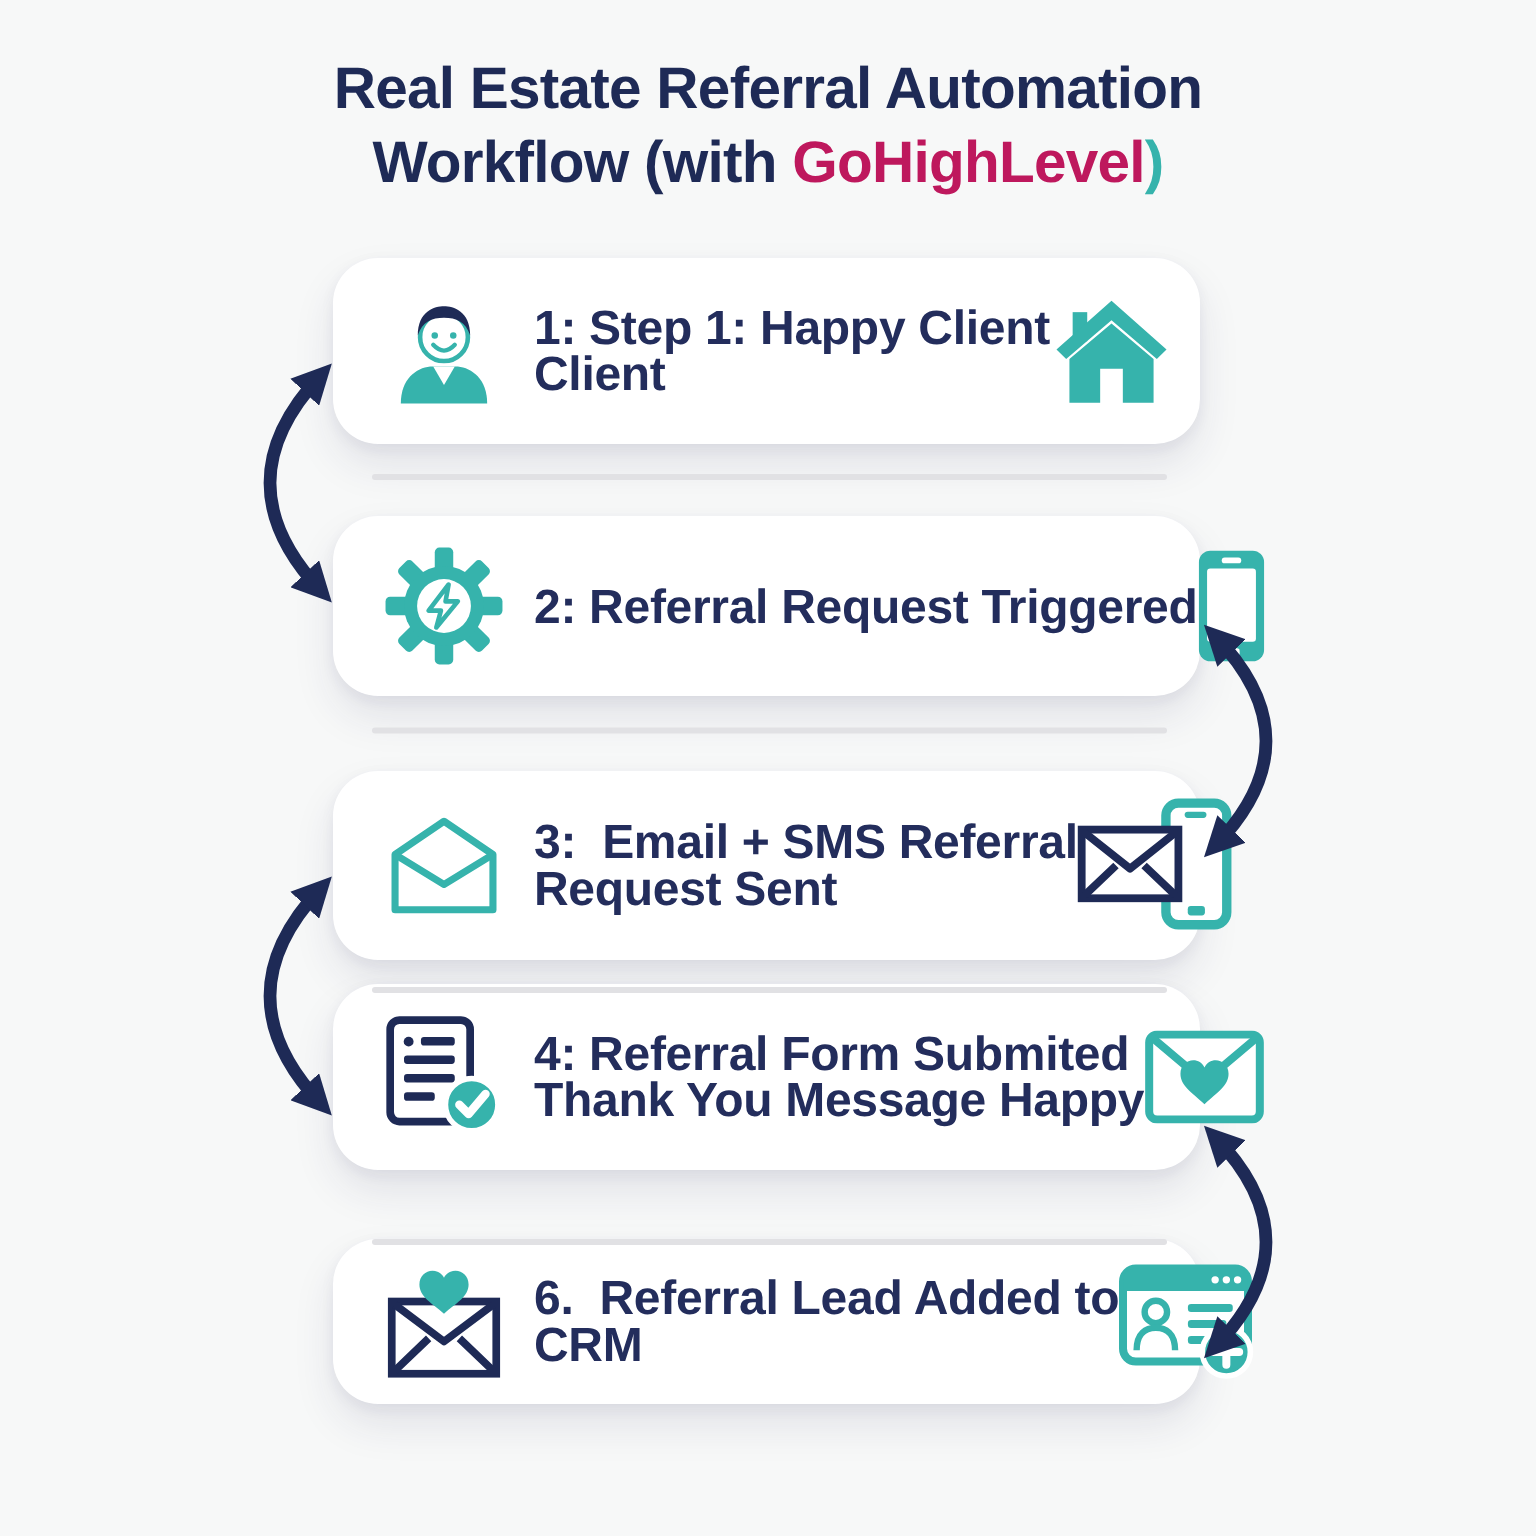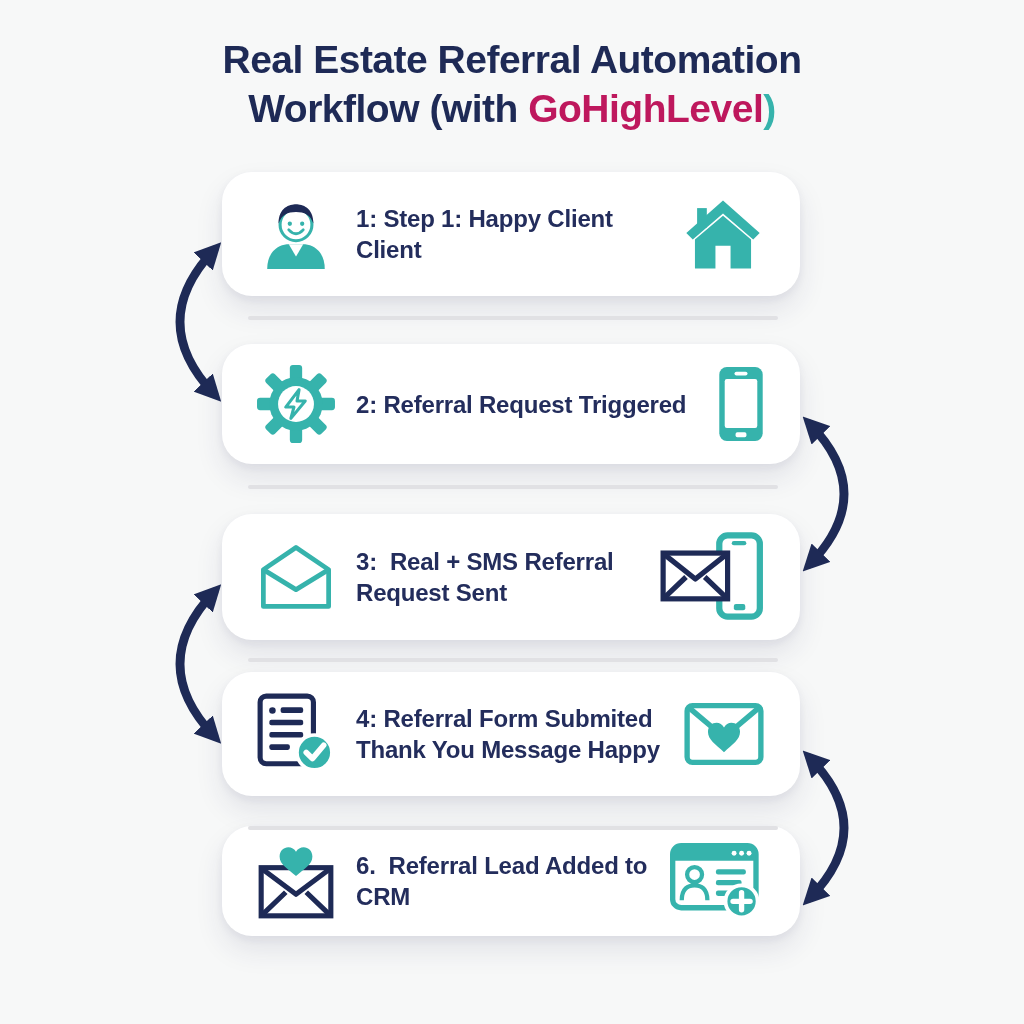--- a/index.html
+++ b/index.html
@@ -24,28 +24,28 @@
   .card{
     position:absolute;left:222px;width:578px;
     background:#ffffff;border-radius:30px;
     box-shadow:0 14px 28px rgba(35,42,90,.10), 0 3px 9px rgba(35,42,90,.06);
     display:flex;align-items:center;
     padding:0 36px 0 28px;box-sizing:border-box;
   }
   .c1{top:172px;height:124px;}
   .c2{top:344px;height:120px;}
   .c3{top:514px;height:126px;}
-  .c4{top:672px;height:124px;}
+  .c4{top:656px;height:124px;}
   .c5{top:826px;height:110px;}
 
   .icon-left{width:92px;display:flex;justify-content:center;align-items:center;flex:none;}
   .icon-right{margin-left:auto;display:flex;align-items:center;flex:none;}
   .step-text{
     margin-left:14px;color:#232d5c;font-weight:bold;
-    font-size:24px;line-height:31px;letter-spacing:-0.2px;white-space:pre;
+    font-size:32px;line-height:31px;letter-spacing:-0.2px;white-space:pre;
   }
   .step-line2{display:block;}
 
   .divider{
     position:absolute;left:248px;width:530px;height:4px;
     background:#e1e1e4;border-radius:2px;
   }
   .d1{top:316px;} .d2{top:485px;} .d3{top:658px;} .d4{top:826px;}
 
   .arrow{position:absolute;overflow:visible;}
@@ -124,21 +124,21 @@
     </span>
   </div>
 
   <div class="card c3">
     <span class="icon-left">
       <svg viewBox="0 0 76 68" width="80" height="72">
         <path d="M7,27 L38,6 L69,27 L69,62 L7,62 Z" fill="#ffffff" stroke="#36b3ac" stroke-width="4.5" stroke-linejoin="round"></path>
         <path d="M7,27 L38,46 L69,27" fill="none" stroke="#36b3ac" stroke-width="4.5" stroke-linejoin="round"></path>
       </svg>
     </span>
-    <span class="step-text"><span>3:  Real + SMS Referral</span><span class="step-line2">Request Sent</span></span>
+    <span class="step-text"><span>3:  Email + SMS Referral</span><span class="step-line2">Request Sent</span></span>
     <span class="icon-right">
       <svg viewBox="0 0 100 86" width="104" height="90">
         <rect x="57" y="3" width="39" height="78" rx="8" fill="#ffffff" stroke="#36b3ac" stroke-width="6"></rect>
         <rect x="69" y="8.5" width="14" height="4" rx="2" fill="#36b3ac"></rect>
         <rect x="71" y="69" width="11" height="6" rx="2" fill="#36b3ac"></rect>
         <rect x="3" y="20" width="62" height="44" fill="#ffffff" stroke="#1e2a56" stroke-width="5"></rect>
         <path d="M5,22 L34,45 L63,22" fill="none" stroke="#1e2a56" stroke-width="5" stroke-linejoin="round"></path>
         <path d="M5,62 L25,43 M63,62 L43,43" stroke="#1e2a56" stroke-width="5" fill="none"></path>
       </svg>
     </span>

